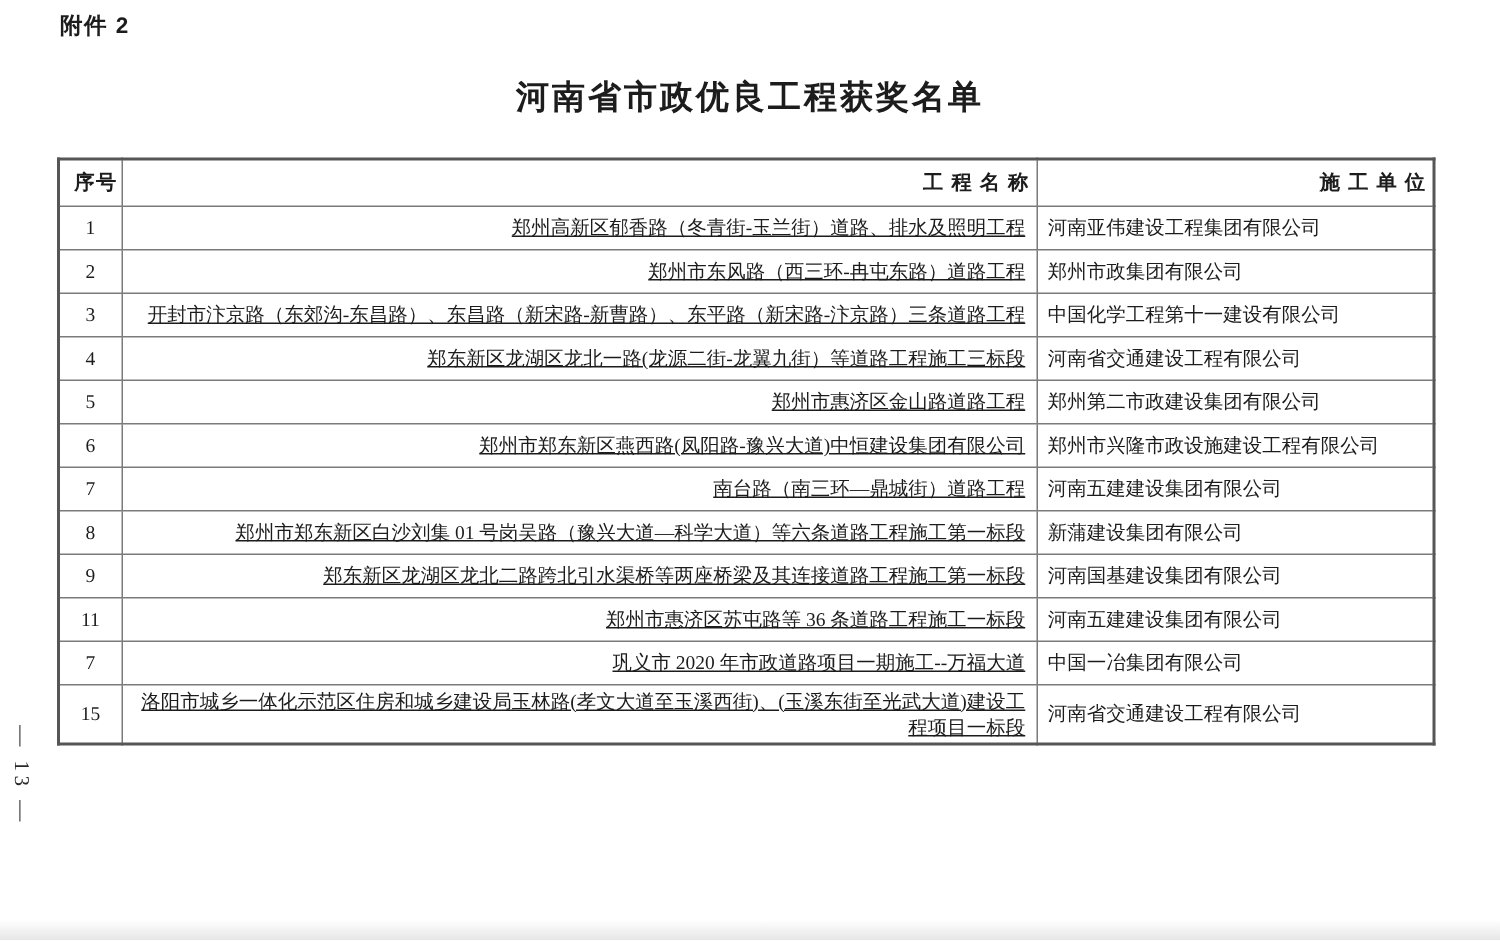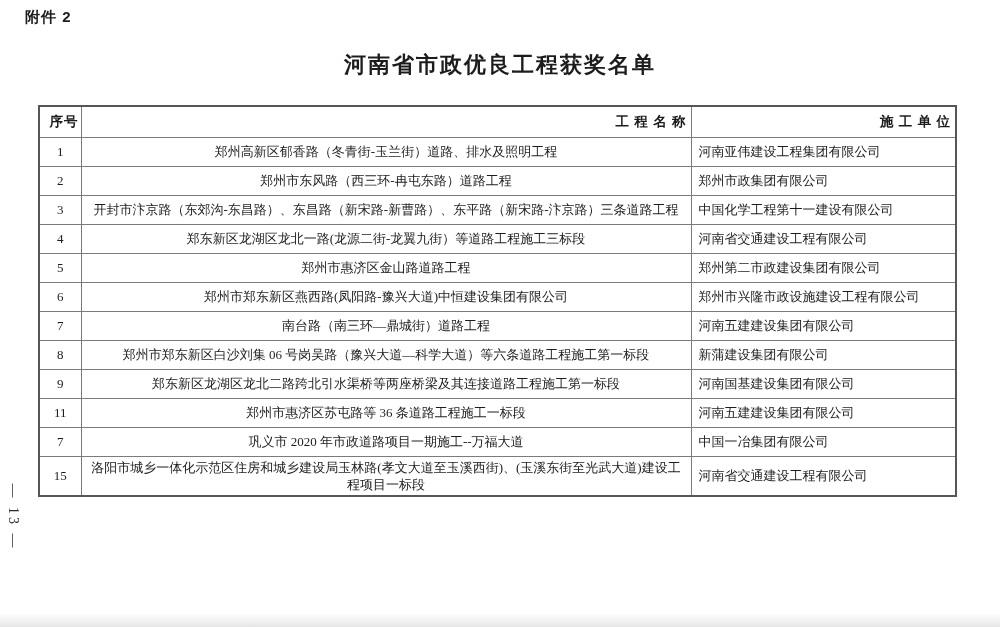--- a/index.html
+++ b/index.html
@@ -1,21 +1,21 @@
 <!DOCTYPE html>
 <html><head>
 <meta charset="utf-8">
 <style>
   html,body { margin:0; padding:0; background:#fff; }
   .page {
     position:relative; width:1000px; height:627px; background:#ffffff;
     font-family:"Liberation Serif", serif; color:#1c1c1c; overflow:hidden;
   }
   .attachment {
-    position:absolute; left:25px; top:8px;
+    position:absolute; left:40px; top:8px;
     font-family:"Liberation Sans", sans-serif;
     font-size:15px; font-weight:600; letter-spacing:1px;
   }
   .doc-title {
     position:absolute; left:0; right:0; top:50px; text-align:center;
     font-family:"Liberation Sans", sans-serif;
     font-size:22px; font-weight:700; letter-spacing:2px;
   }
   .pageno {
     position:absolute; left:13px; top:517px;
@@ -33,21 +33,21 @@
     box-sizing:border-box;
   }
   .award-table thead th {
     height:31px; font-size:13.5px; font-weight:700;
     text-align:right; letter-spacing:1px; padding:2px 4px;
   }
   .award-table tbody td {
     height:29px; font-size:13px; line-height:17px; padding:2px 7px;
   }
   .cell-no { text-align:center; padding:2px 2px !important; }
-  .cell-project { text-align:center; }
+  .cell-project { text-align:right;text-decoration:underline; }
   .cell-unit { text-align:left; }
   .col-no   { width:42px; }
   .col-proj { width:610px; }
   .col-unit { width:265px; }
   .page-edge {
     position:absolute; left:0; right:0; bottom:0; height:14px;
     background:linear-gradient(to bottom, rgba(255,255,255,0), #e6e6e6);
     pointer-events:none;
   }
 </style>
@@ -106,21 +106,21 @@
     <td class="cell-project">郑州市郑东新区燕西路(凤阳路-豫兴大道)中恒建设集团有限公司</td>
     <td class="cell-unit">郑州市兴隆市政设施建设工程有限公司</td>
   </tr>
         <tr>
     <td class="cell-no">7</td>
     <td class="cell-project">南台路（南三环—鼎城街）道路工程</td>
     <td class="cell-unit">河南五建建设集团有限公司</td>
   </tr>
         <tr>
     <td class="cell-no">8</td>
-    <td class="cell-project">郑州市郑东新区白沙刘集 06 号岗吴路（豫兴大道—科学大道）等六条道路工程施工第一标段</td>
+    <td class="cell-project">郑州市郑东新区白沙刘集 01 号岗吴路（豫兴大道—科学大道）等六条道路工程施工第一标段</td>
     <td class="cell-unit">新蒲建设集团有限公司</td>
   </tr>
         <tr>
     <td class="cell-no">9</td>
     <td class="cell-project">郑东新区龙湖区龙北二路跨北引水渠桥等两座桥梁及其连接道路工程施工第一标段</td>
     <td class="cell-unit">河南国基建设集团有限公司</td>
   </tr>
         <tr>
     <td class="cell-no">11</td>
     <td class="cell-project">郑州市惠济区苏屯路等 36 条道路工程施工一标段</td>

